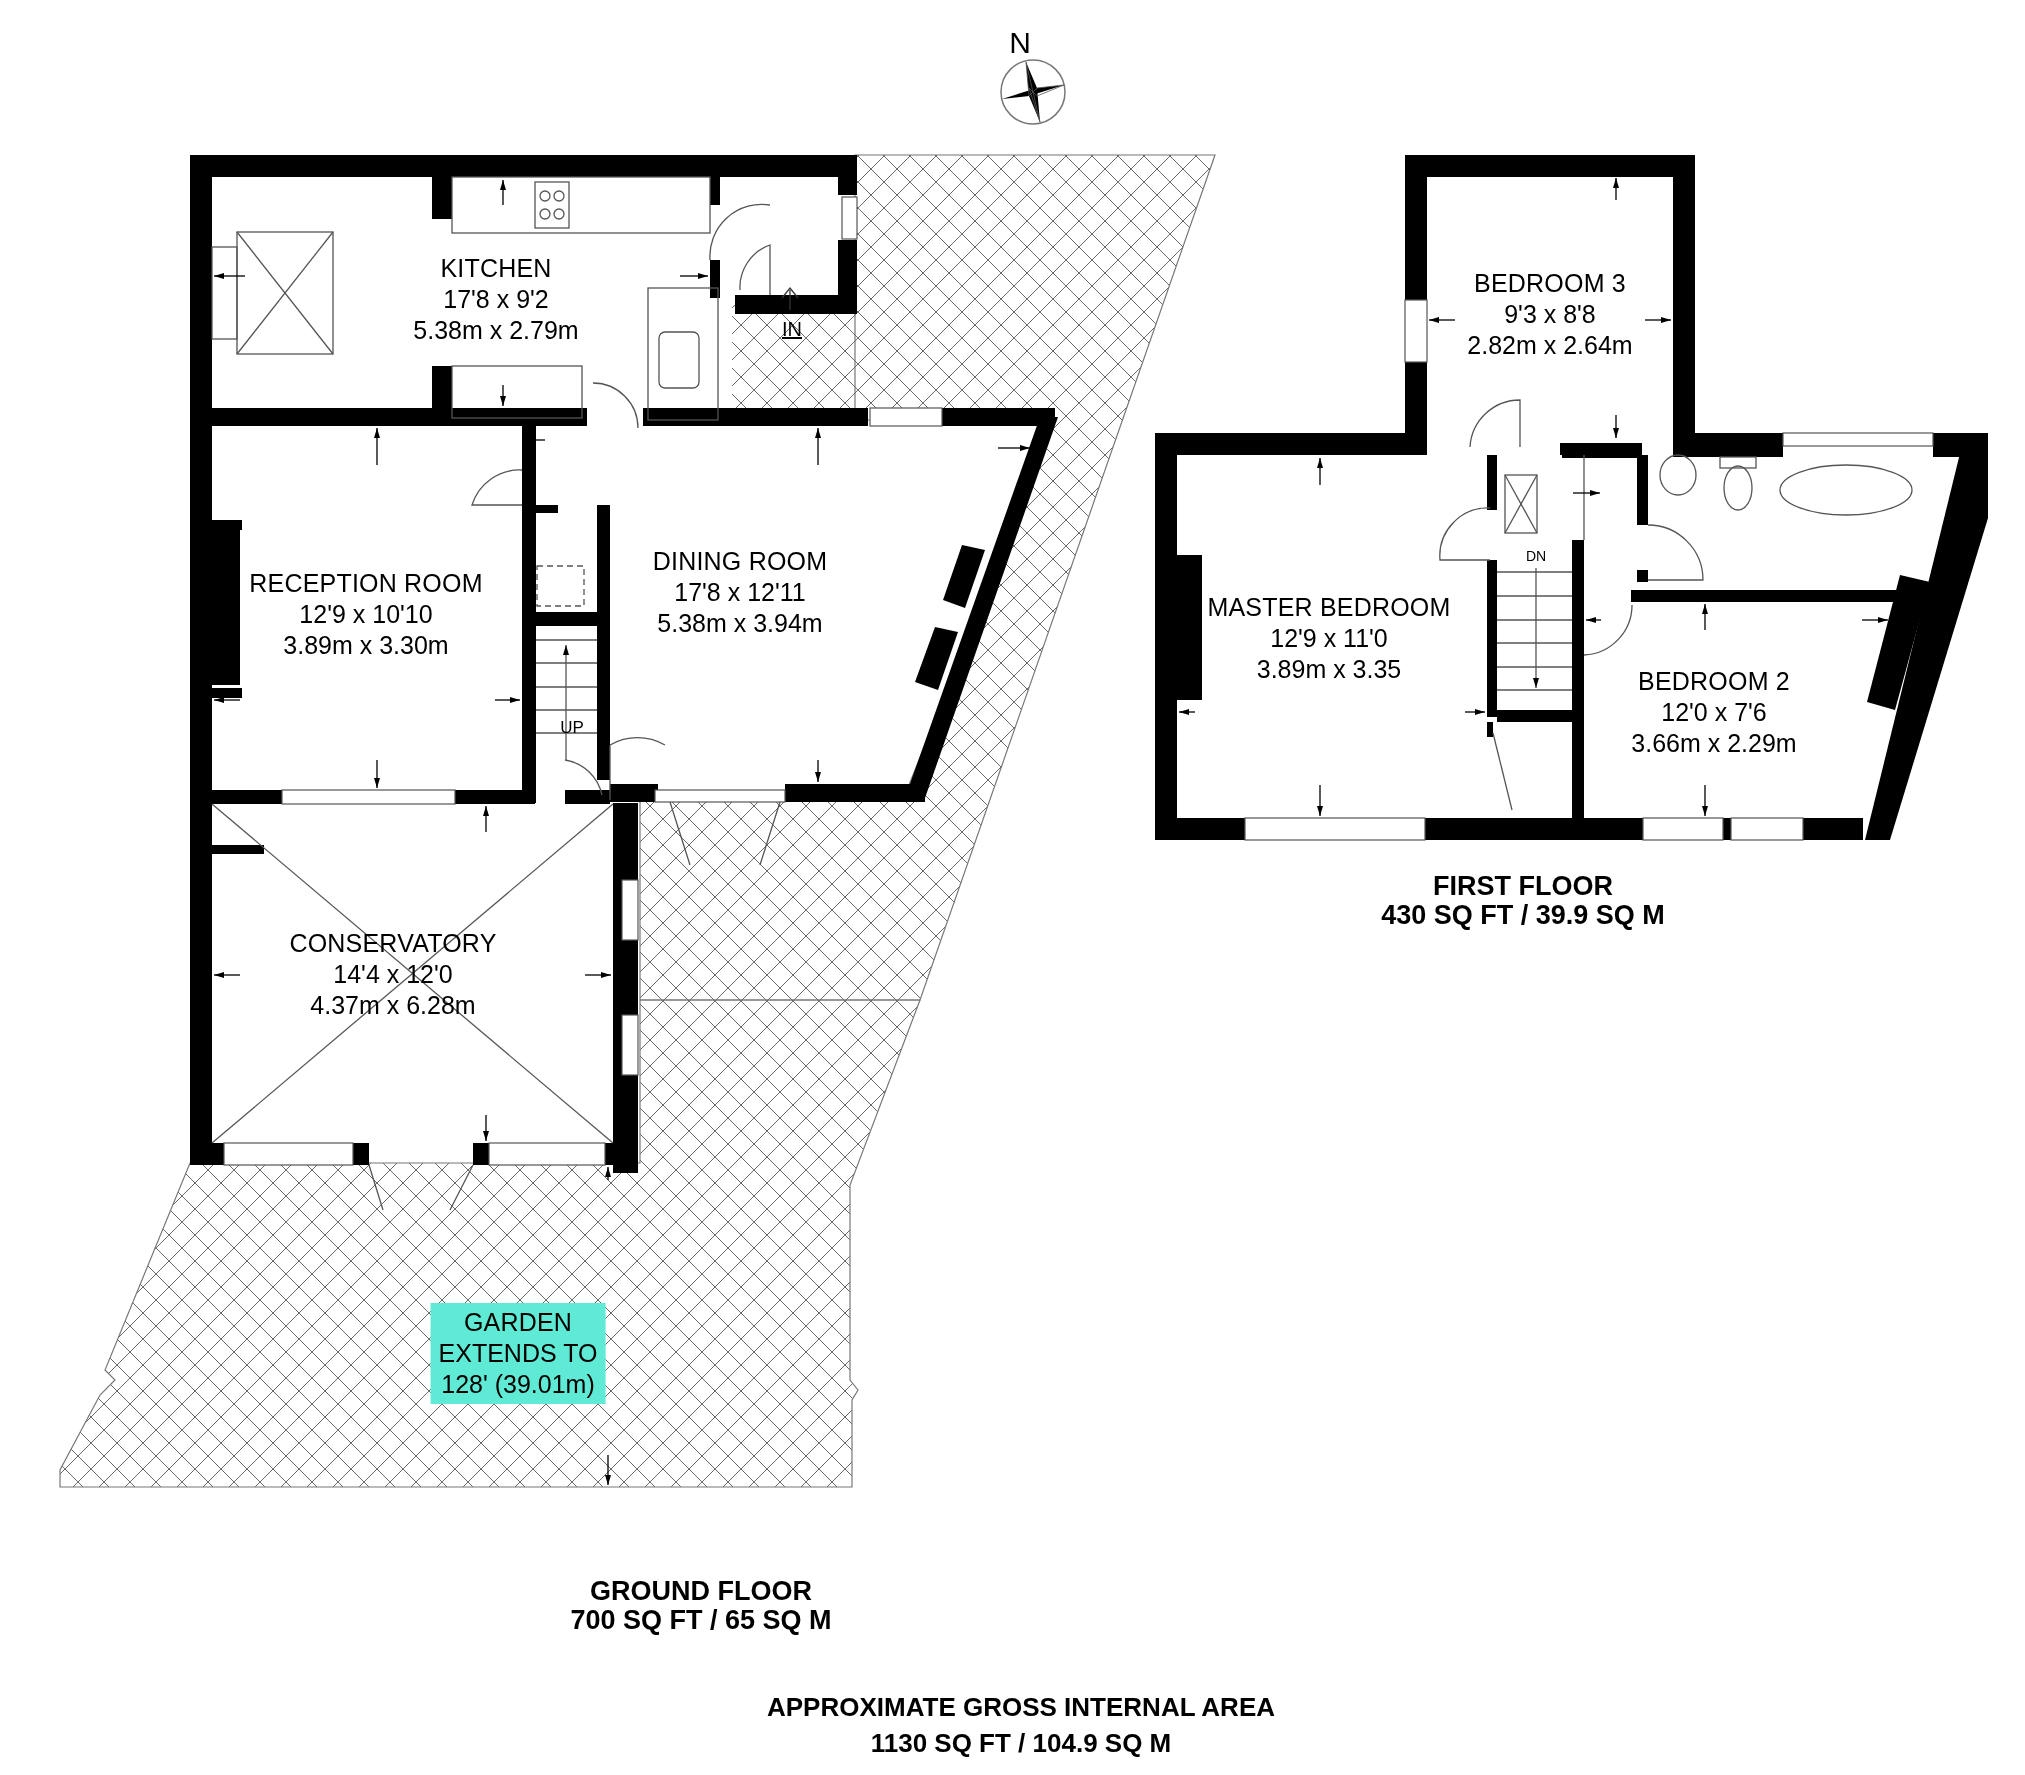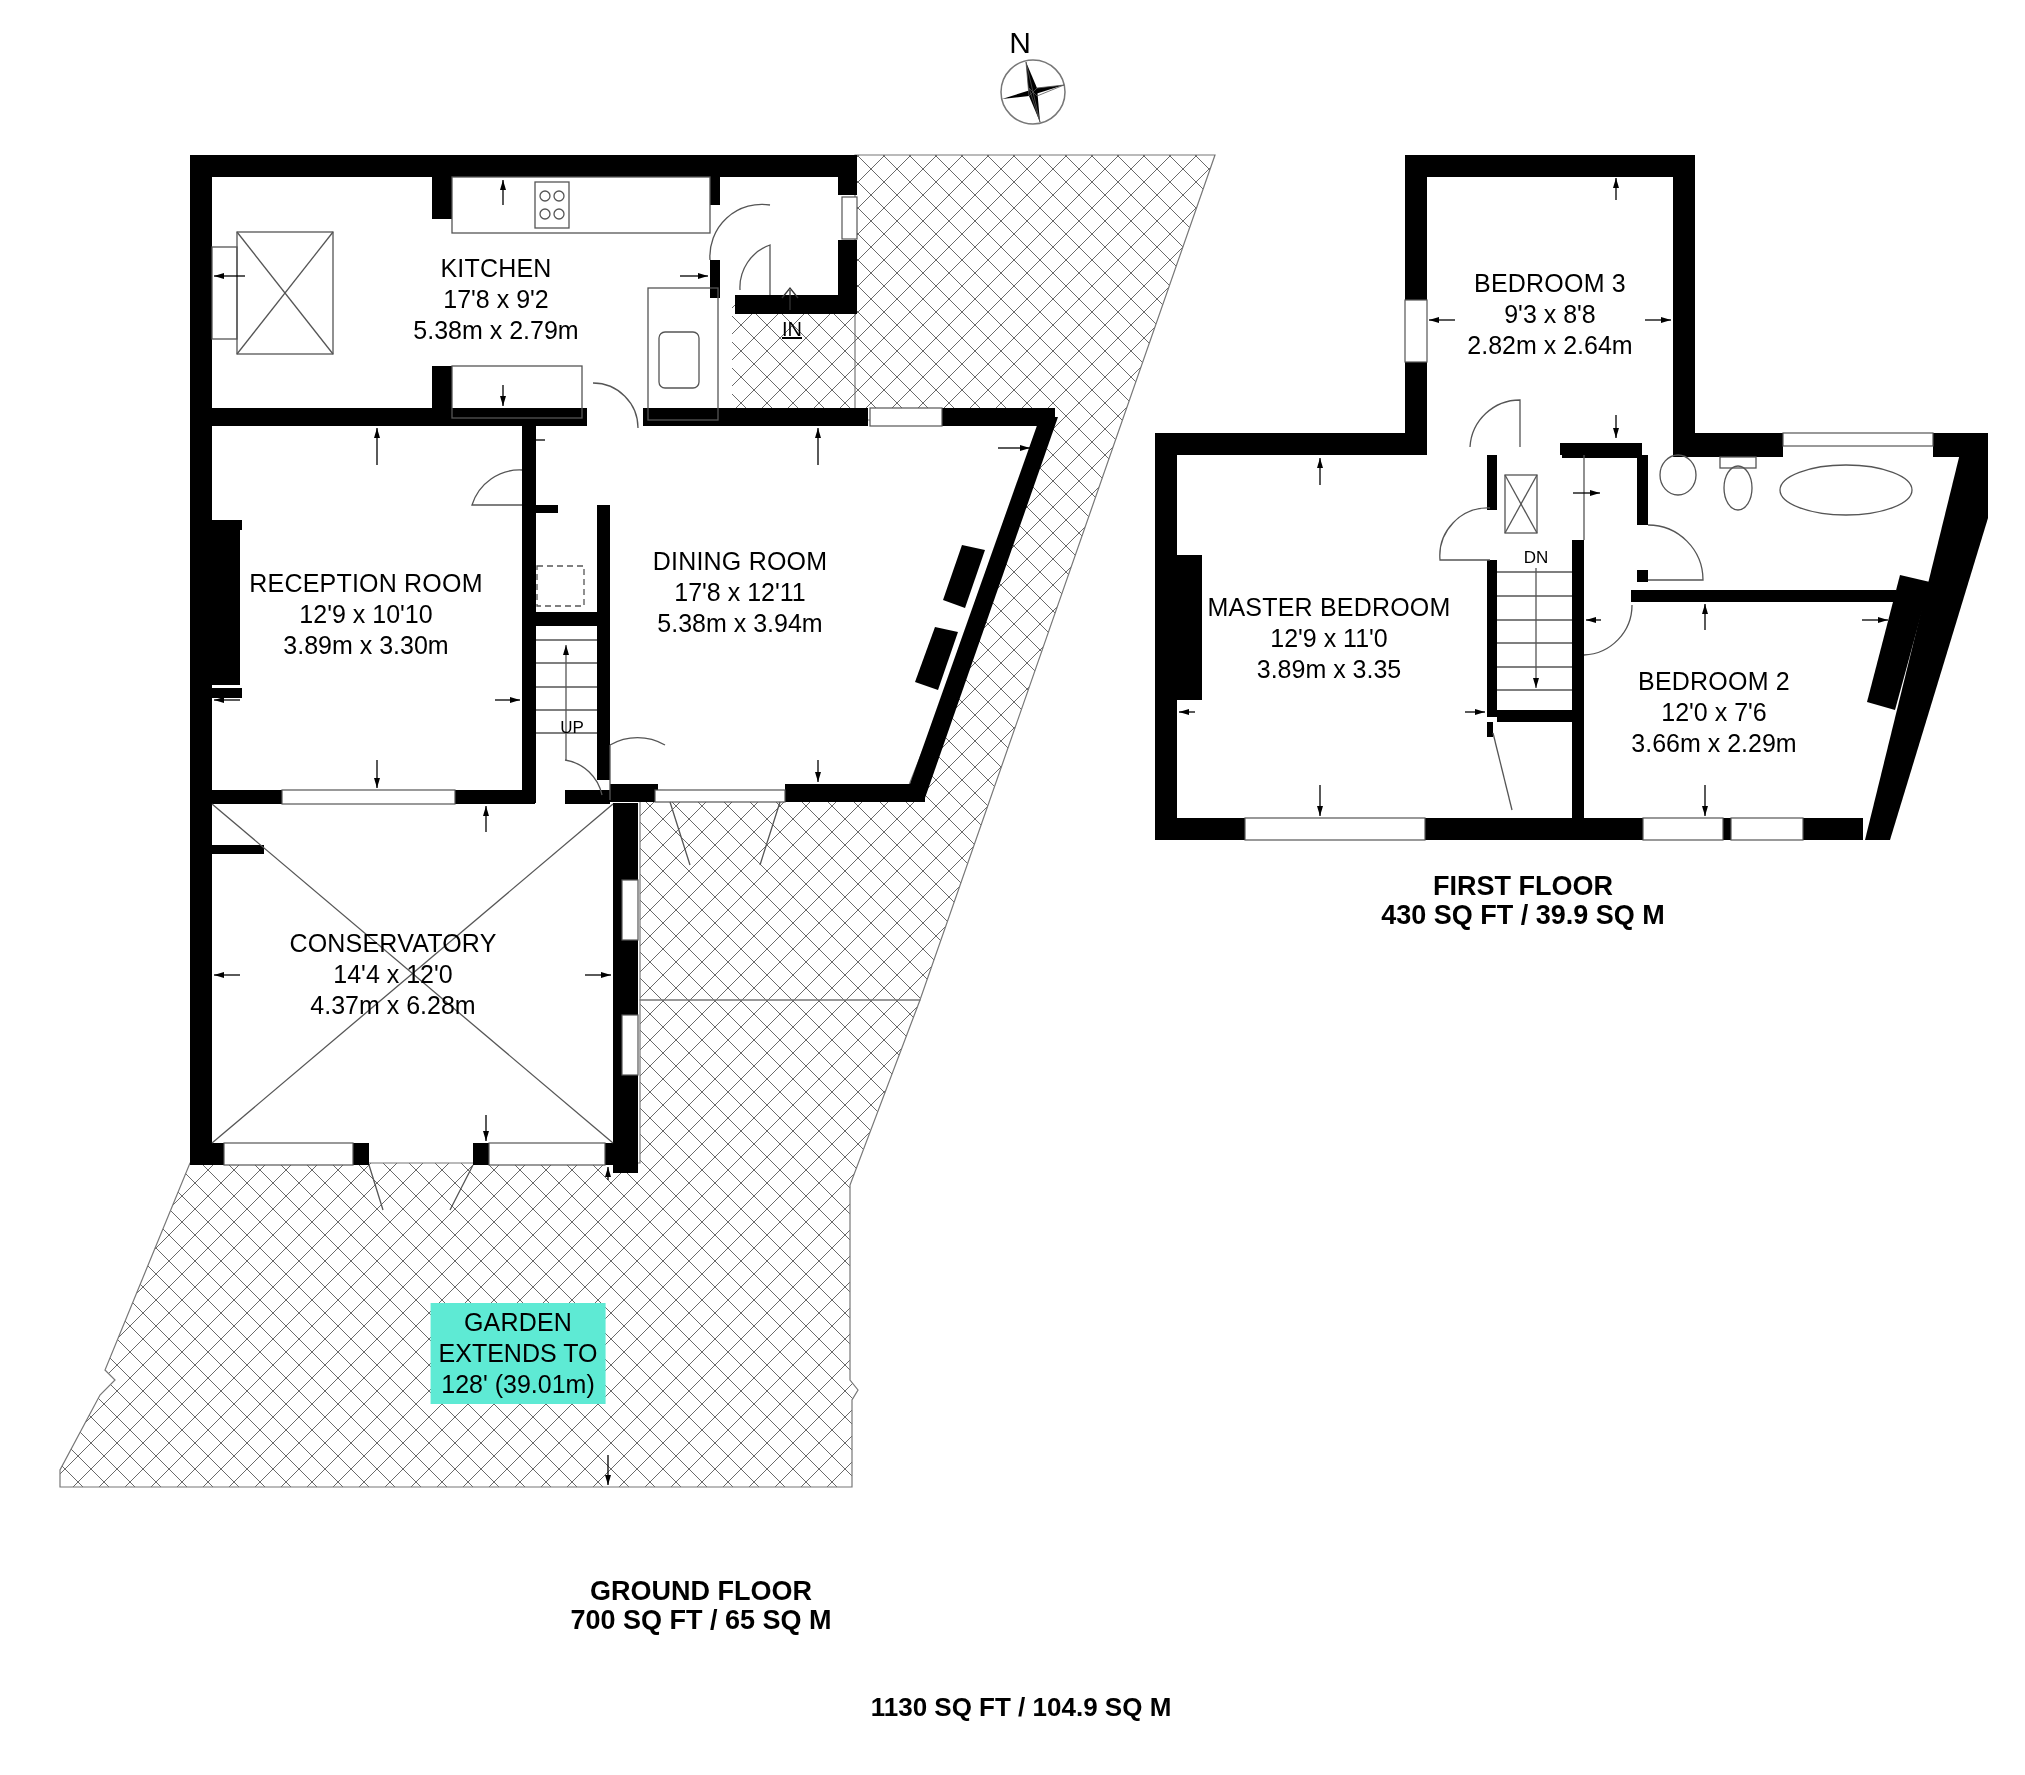--- a/index.html
+++ b/index.html
@@ -295,22 +295,23 @@
 <div class="room-label" style="left:1329px;top:592px;">
   <span class="name">MASTER BEDROOM</span>
   <span class="dim">12'9 x 11'0</span>
   <span class="dim">3.89m x 3.35</span>
 </div>
 <div class="room-label" style="left:1714px;top:666px;">
   <span class="name">BEDROOM 2</span>
   <span class="dim">12'0 x 7'6</span>
   <span class="dim">3.66m x 2.29m</span>
 </div>
-<div class="small-label" style="left:1536px;top:548px;font-size:17px;text-align:right;">DN</div>
+<div class="small-label" style="left:1536px;top:548px;font-size:14px;text-align:right;">DN</div>
 
 <div class="floor-caption" style="left:1523px;top:872px;">
   <div>FIRST FLOOR</div>
   <div>430 SQ FT / 39.9 SQ M</div>
 </div>
 
 <div class="total-caption" style="left:1021px;top:1689px;">
+  <div>APPROXIMATE GROSS INTERNAL AREA</div>
   <div>1130 SQ FT / 104.9 SQ M</div>
 </div>
 
 </body></html>

